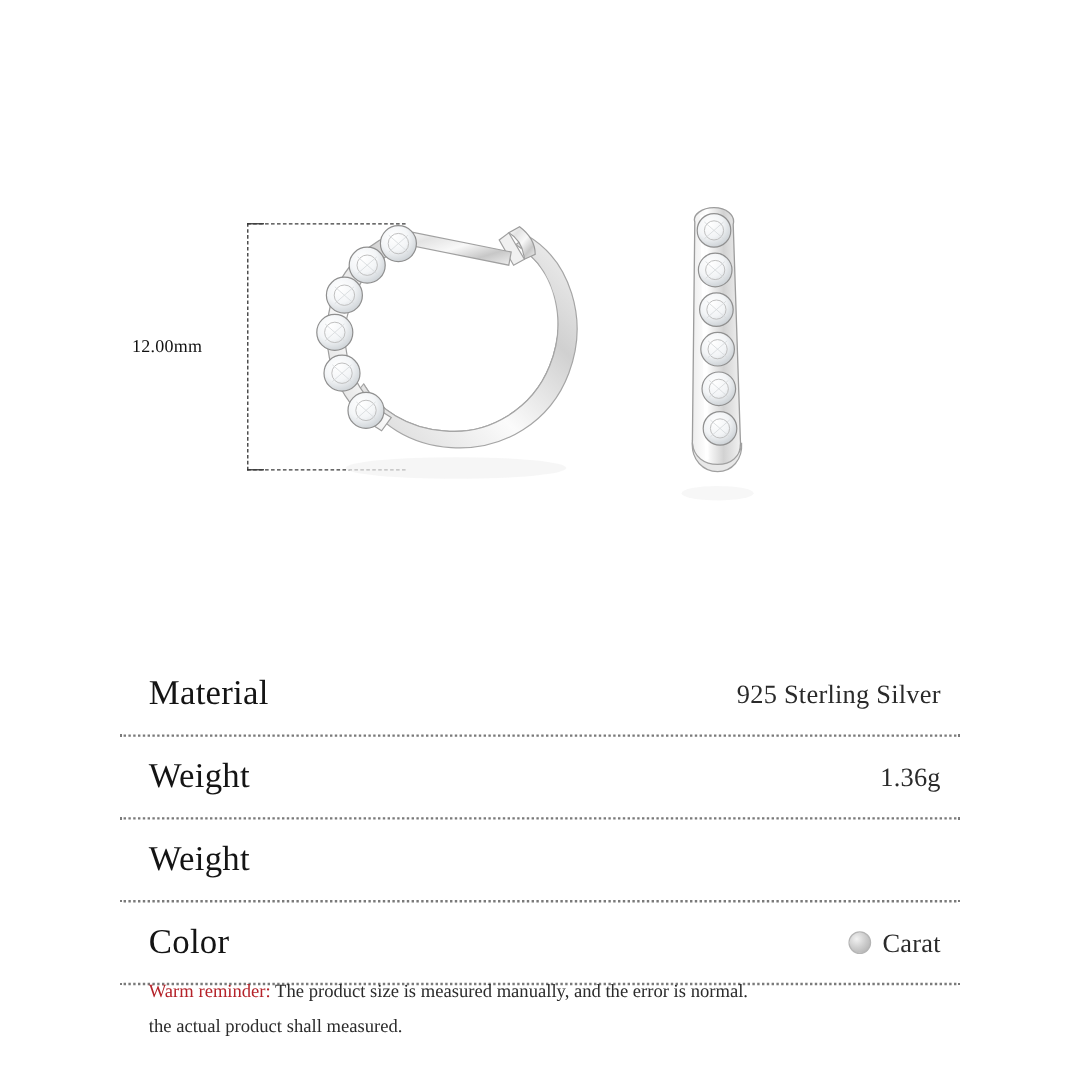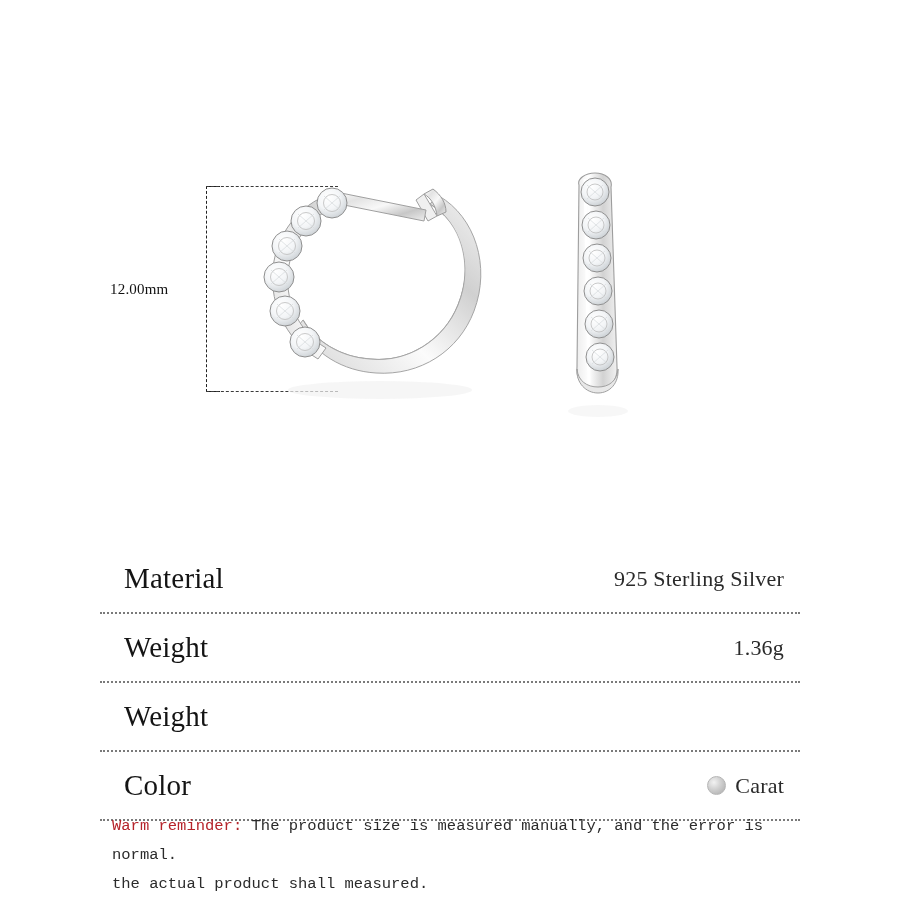--- a/index.html
+++ b/index.html
@@ -118,24 +118,24 @@
     width: 17px;
     height: 17px;
     border-radius: 50%;
     background: radial-gradient(circle at 35% 32%, #f2f2f2 0%, #cfcfcf 45%, #a9a9a9 100%);
     border: 1px solid #b5b5b5;
   }
 
   
   .reminder {
     position: absolute;
-    left: 112px;
+    left: 124px;
     top: 812px;
     width: 700px;
-    font-family: Liberation Mono, monospace;
+    font-family: Liberation Serif, serif;
     font-size: 15.5px;
     line-height: 29px;
     color: #2b2b2b;
   }
   .reminder .warn {
     color: #b5232a;
   }
 </style>
 </head>
 <body>

